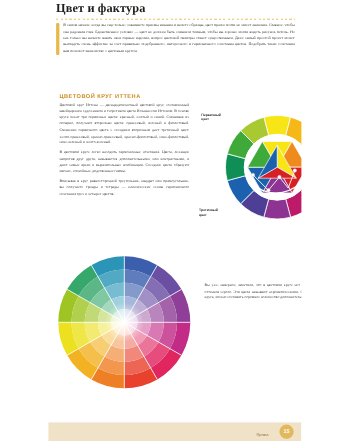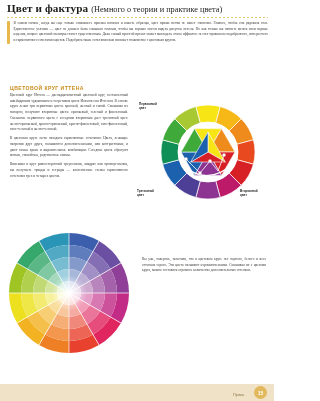--- a/index.html
+++ b/index.html
@@ -4,21 +4,21 @@
 <style>
   html,body{margin:0;padding:0;}
   body{
     width:274px;height:401px;
     background:#ffffff;
     font-family:"Liberation Serif", serif;
     color:#2b2b2b;
     overflow:hidden;
     position:relative;
   }
-  .page{position:absolute;inset:0;background:#fff;}
+  .page{position:absolute;inset:0;background:#fff;margin-left:44px;}
 
   
   .title-row{
     position:absolute;left:7px;top:2px;right:6px;
     display:flex;align-items:baseline;gap:3px;
     white-space:nowrap;
   }
   .title-main{
     font-family:"Liberation Serif", serif;
     font-size:11.2px;font-weight:700;color:#1d1d1b;
@@ -110,21 +110,20 @@
     font-family:"Liberation Sans", sans-serif;
   }
 </style>
 </head>
 <body>
 
 <div class="page">
 
   <div class="title-row">
     <span class="title-main">Цвет и фактура</span>
-    <span class="title-sub">(Немного о теории и практике цвета)</span>
   </div>
   <div class="title-rule"></div>
 
   <div class="intro">
     <div class="intro-bar"></div>
     <div class="intro-text">В самом начале, когда вы еще только осваиваете приемы вязания и вяжете образцы, цвет пряжи почти не имеет значения. Главное, чтобы она радовала глаз. Единственное условие — цвет не должен быть слишком темным, чтобы вы хорошо могли видеть рисунок петель. Но как только вы начнете вязать свои первые изделия, вопрос цветовой палитры станет существенным. Даже самый простой проект может выглядеть очень эффектно за счет правильно подобранного, интересного и гармоничного сочетания цветов. Подобрать такие сочетания вам поможет знакомство с цветовым кругом.</div>
   </div>
 
   <div class="section-head">ЦВЕТОВОЙ КРУГ ИТТЕНА</div>
 

